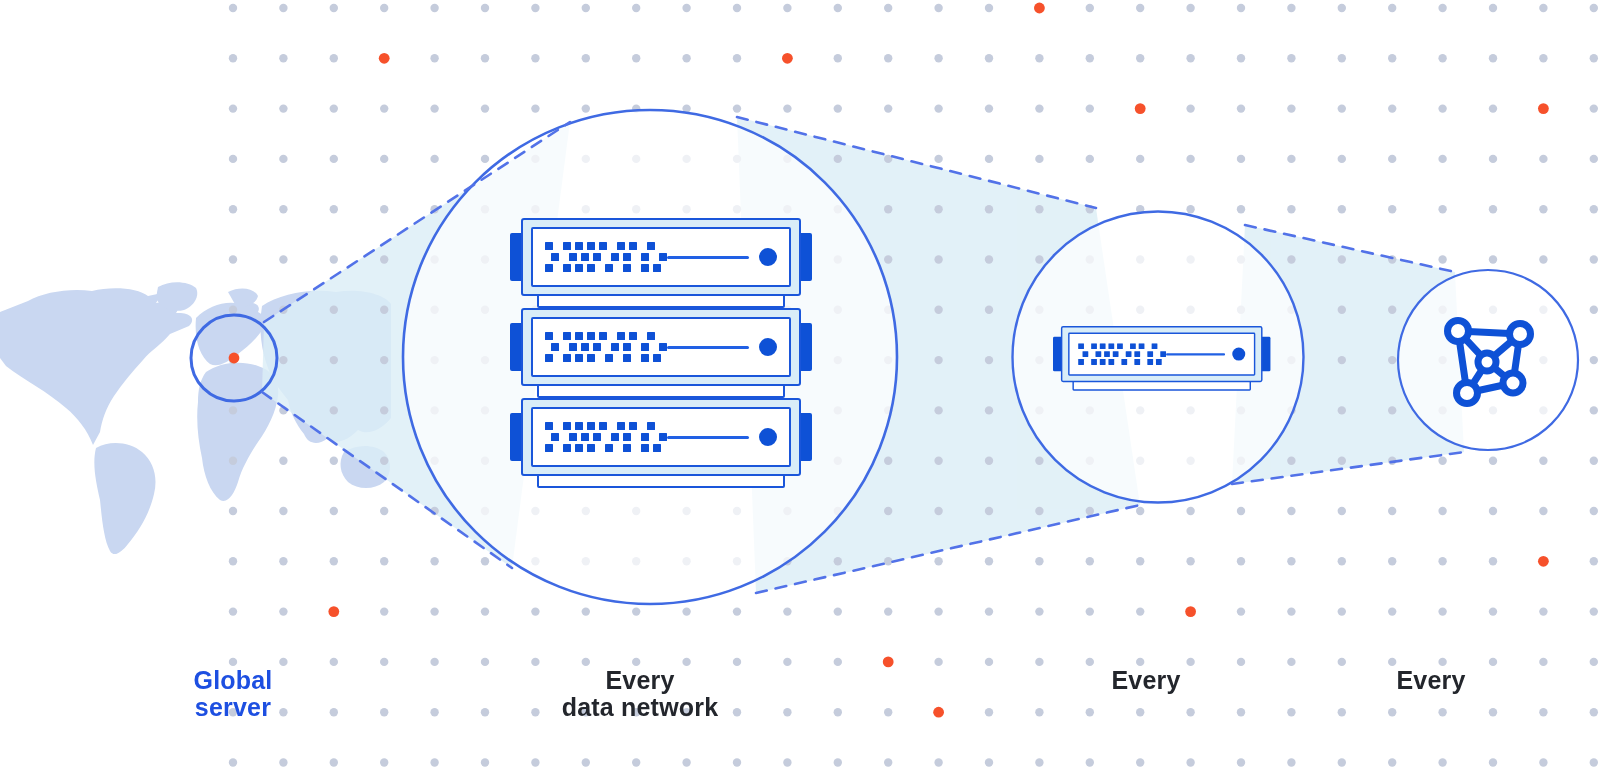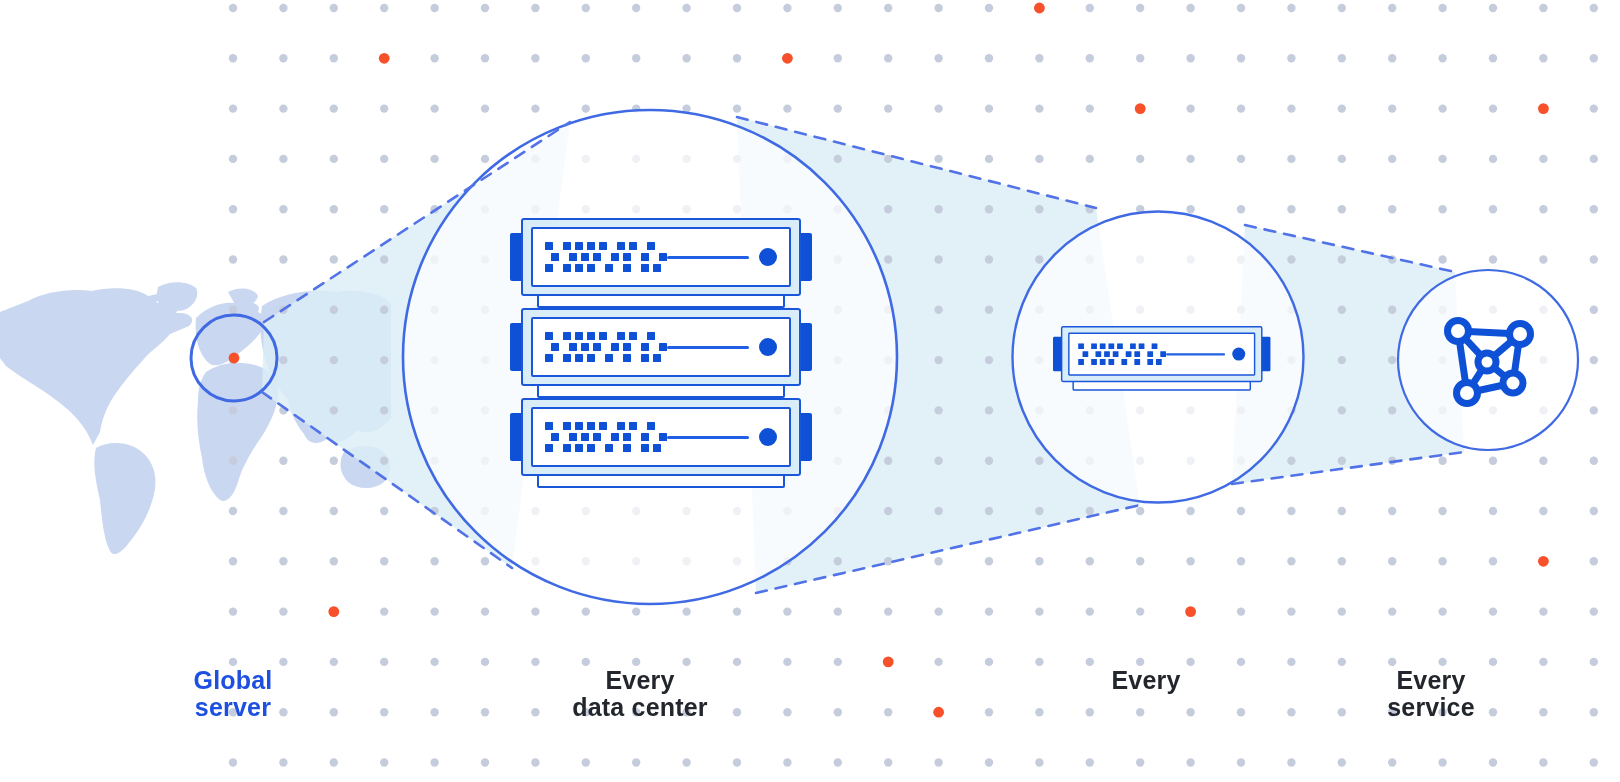--- a/index.html
+++ b/index.html
@@ -705,23 +705,22 @@
       </div>
     </div>
   </div>
 
   <div class="label blue" style="left:98px;top:667px;">
     <span>Global</span>
     <span>server</span>
   </div>
   <div class="label" style="left:505px;top:667px;">
     <span>Every</span>
-    <span>data center</span>
+    <span>data network</span>
   </div>
   <div class="label" style="left:1011px;top:667px;">
     <span>Every</span>
   </div>
   <div class="label" style="left:1296px;top:667px;">
     <span>Every</span>
-    <span>service</span>
   </div>
 
 </div>
 
 </body></html>

